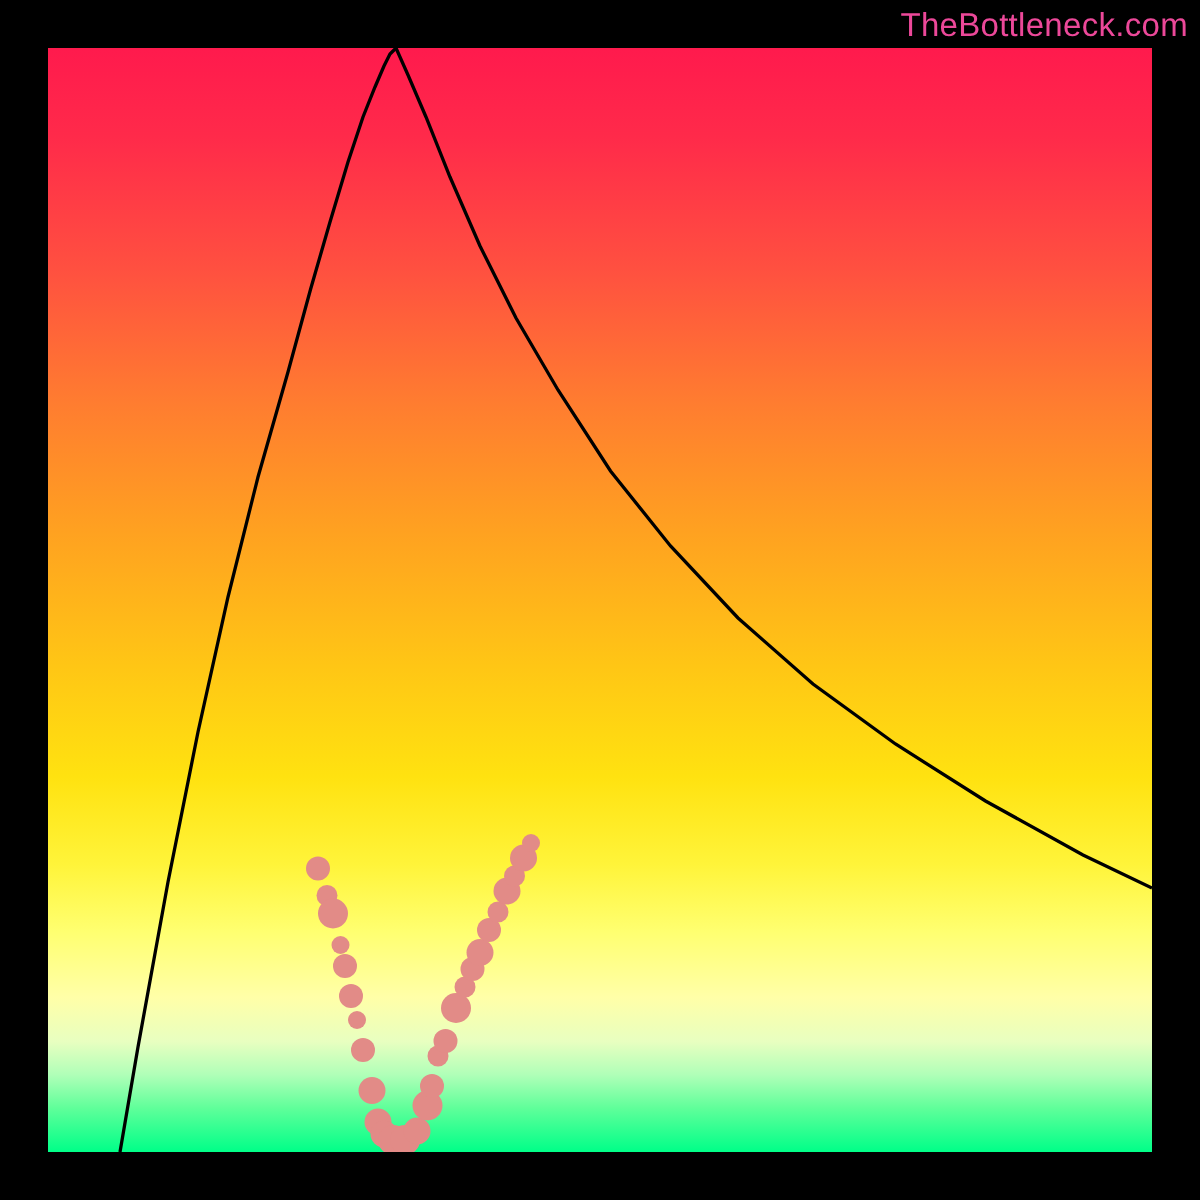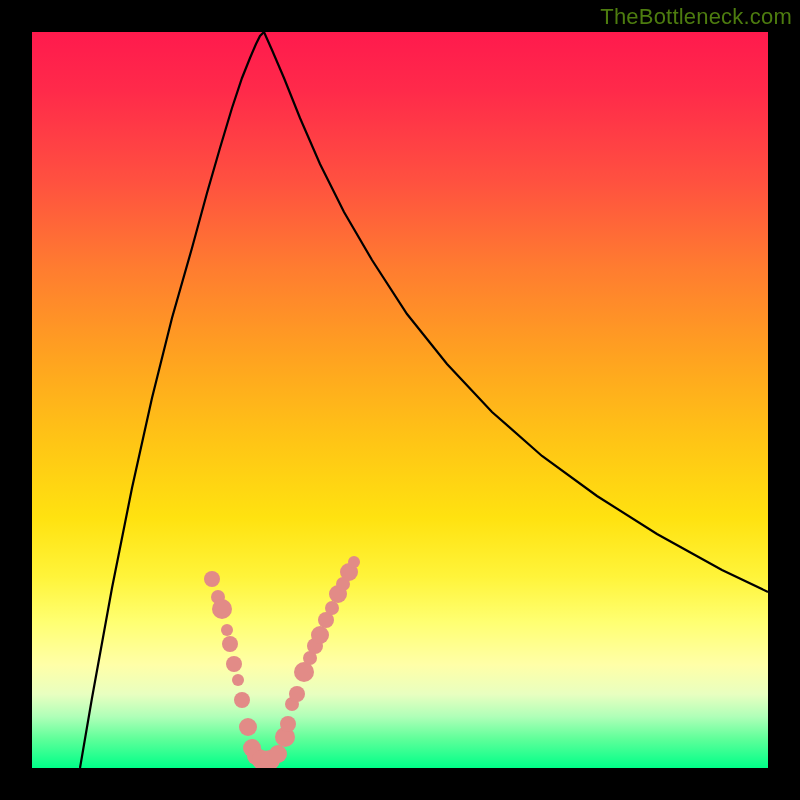--- a/index.html
+++ b/index.html
@@ -8,21 +8,21 @@
     width: 800px;
     height: 800px;
     background: #000;
     font-family: Arial, Helvetica, sans-serif;
     overflow: hidden;
   }
   .watermark {
     position: absolute;
     top: 4px;
     right: 8px;
-    color: #4d7c0f;
+    color: #ec4899;
     font-size: 22px;
     font-weight: 500;
     z-index: 10;
     letter-spacing: 0.2px;
   }
   .plot-area {
     position: absolute;
     left: 32px;
     top: 32px;
     width: 736px;

